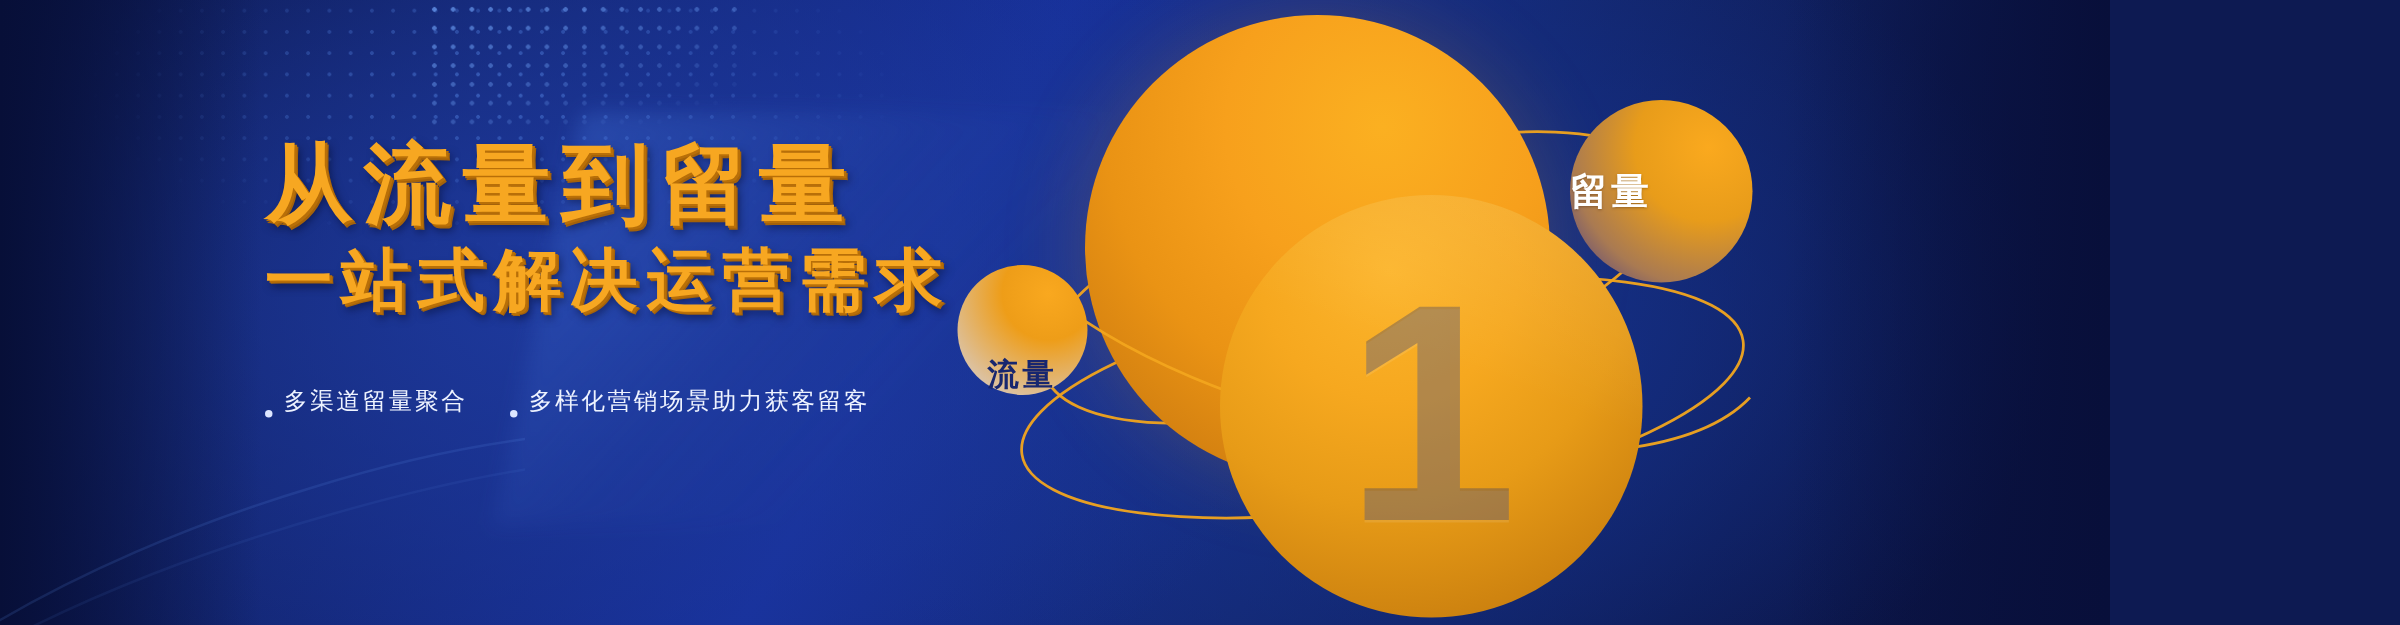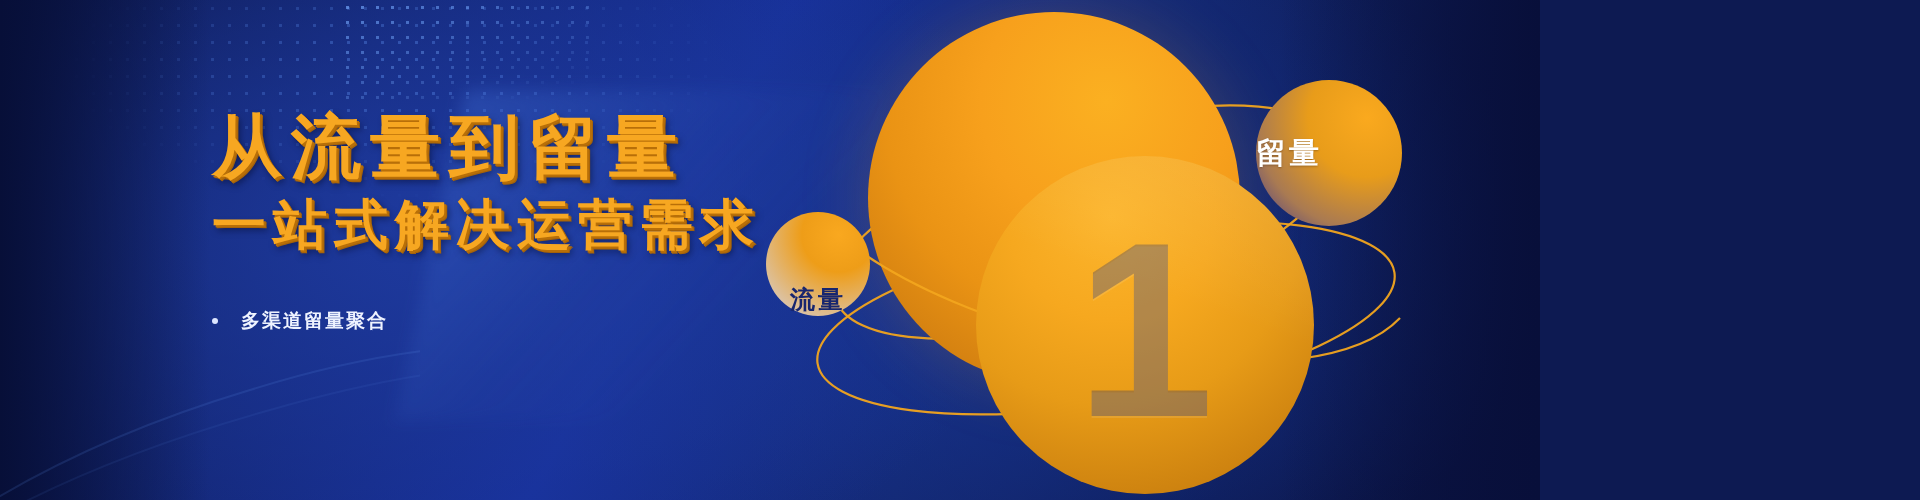--- a/index.html
+++ b/index.html
@@ -1,18 +1,18 @@
 <!DOCTYPE html>
 <html><head>
 <meta charset="utf-8">
 <style>
   html,body{margin:0;padding:0;background:#0d1a52;}
   *{box-sizing:border-box;}
   .banner{
-    position:relative;width:1540px;height:500px;overflow:hidden;
+    position:relative;width:1688px;height:500px;overflow:hidden;
     font-family:"Liberation Sans","DejaVu Sans",sans-serif;
     background:
       radial-gradient(ellipse 900px 560px at 28% 46%, #1e3a9e 0%, rgba(30,58,158,0) 68%),
       radial-gradient(ellipse 760px 520px at 66% 52%, #16338f 0%, rgba(22,51,143,0) 70%),
       linear-gradient(118deg,#0b1545 0%,#12246e 22%,#17309c 44%,#13276f 64%,#0d1a52 82%,#0a1240 100%);
   }
   
   .dots{
     position:absolute;left:0;top:0;width:760px;height:230px;
     background-image:radial-gradient(circle, rgba(90,140,235,0.55) 1.4px, rgba(0,0,0,0) 1.7px);
@@ -54,21 +54,21 @@
     text-shadow:
       2px 2px 0 #b86f08, 3px 3px 0 #a4620a,
       4px 5px 7px rgba(4,10,40,.55);
   }
   .head-1{font-size:70px;line-height:78px;}
   .head-2{font-size:54px;line-height:62px;margin-top:7px;letter-spacing:7px;}
   .bullets{
     position:absolute;left:212px;top:308px;width:520px;
     display:flex;align-items:center;gap:34px;white-space:nowrap;
   }
-  .bullet{display:flex;align-items:center;gap:23px;color:#eef3ff;font-size:19px;letter-spacing:2px;font-weight:700;}
+  .bullet{display:flex;align-items:flex-end;gap:9px;color:#eef3ff;font-size:19px;letter-spacing:2px;font-weight:400;}
   .dot{width:6px;height:6px;border-radius:50%;background:#dde6ff;flex:none;}
 
   
   .art{position:absolute;left:700px;top:0;width:1220px;height:500px;}
   .sphere{position:absolute;border-radius:50%;}
 
   .sph-top{
     left:168px;top:12px;width:372px;height:372px;
     background:radial-gradient(circle at 64% 24%, #fbb021 0%, #f7a01c 34%, #ea9314 60%, #cf7d10 86%, #b86c0c 100%);
     box-shadow:0 0 70px rgba(247,160,28,0.20);
@@ -122,20 +122,24 @@
   <div class="textblock">
     <div class="head-line head-1">从流量到留量</div>
     <div class="head-line head-2">一站式解决运营需求</div>
   </div>
 
   <div class="bullets">
     <div class="bullet">
       <span class="dot"></span>
       <span>多渠道留量聚合</span>
     </div>
+    <div class="bullet">
+      <span class="dot"></span>
+      <span>多样化营销场景助力获客留客</span>
+    </div>
   </div>
 
   <div class="art">
 
     <svg class="orbits" viewBox="0 0 1220 500">
 
       <ellipse cx="386" cy="222" rx="262" ry="92" transform="rotate(-17 386 222)" fill="none" stroke="#f2a51e" stroke-width="2.2" opacity="0.95"></ellipse>
 
       <ellipse cx="406" cy="318" rx="292" ry="86" transform="rotate(-9 406 318)" fill="none" stroke="#f2a51e" stroke-width="2.2" opacity="0.95"></ellipse>
     </svg>

